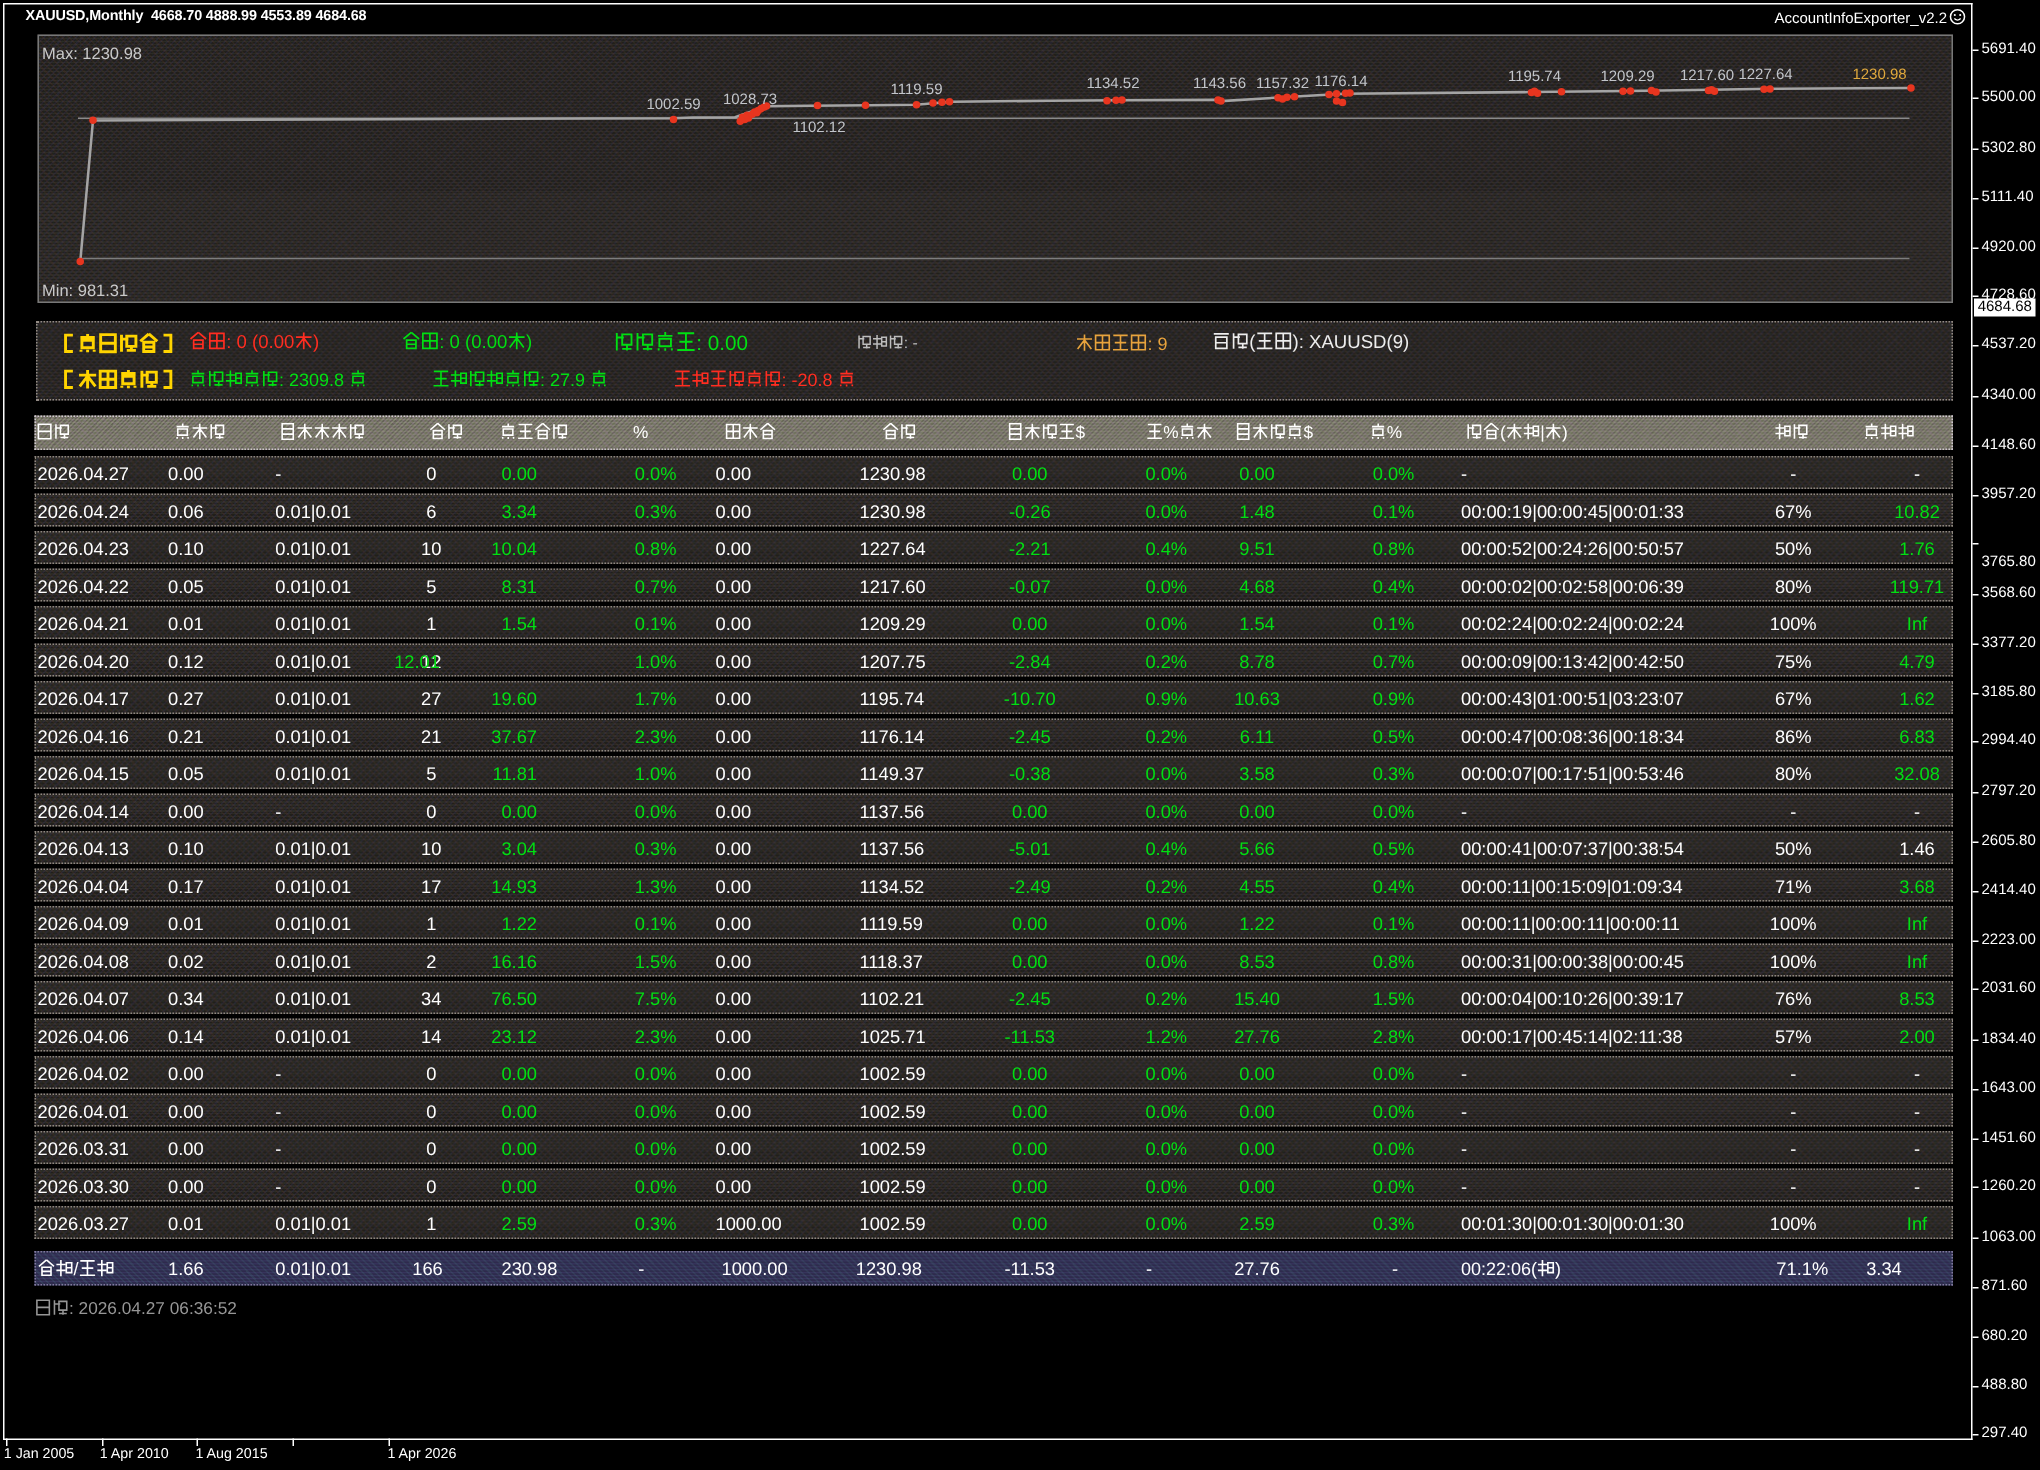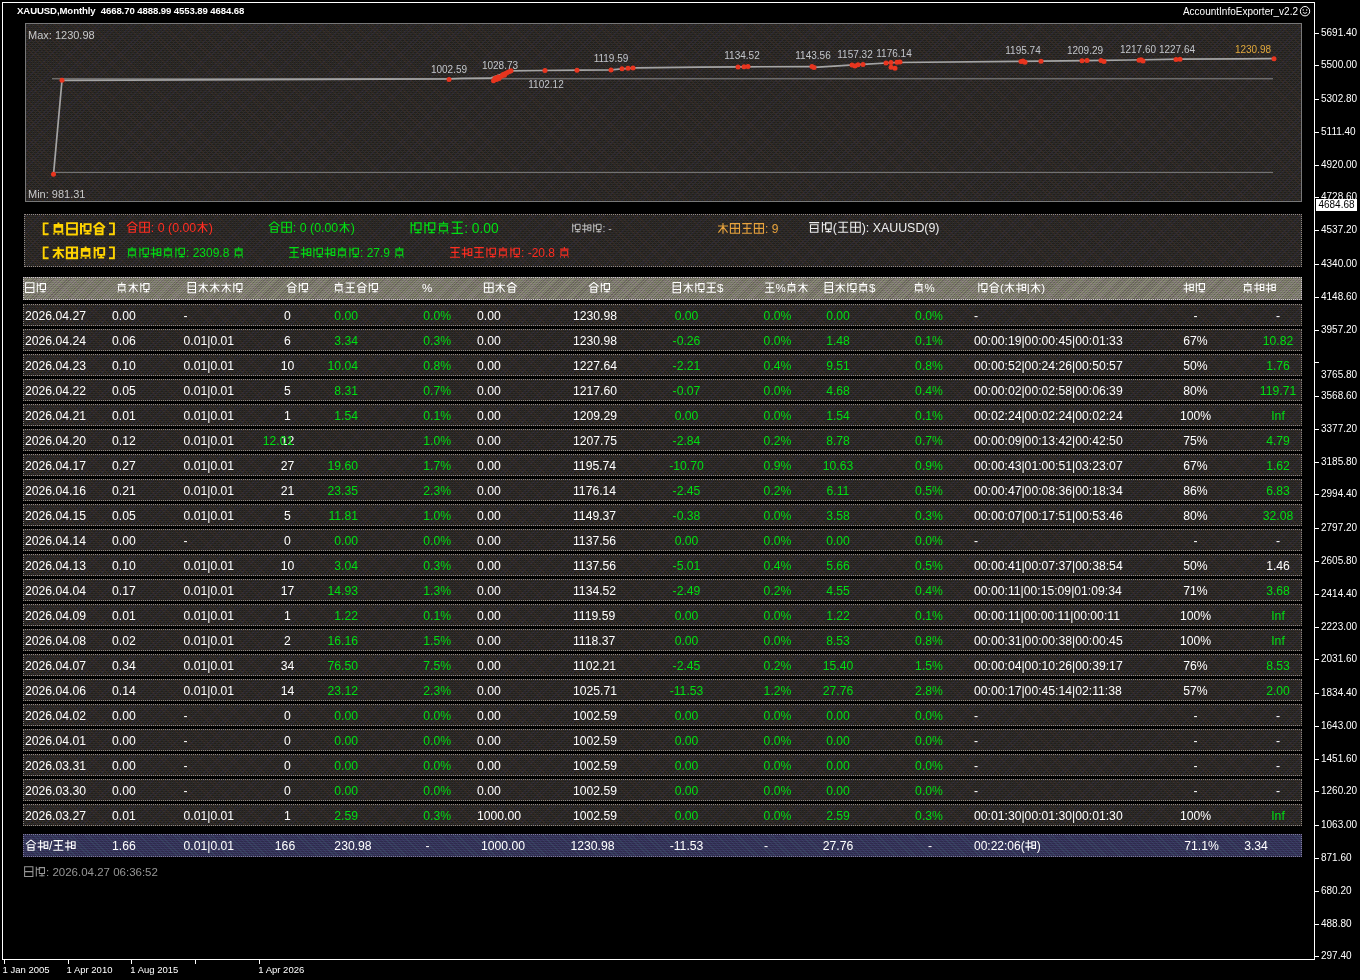--- a/index.html
+++ b/index.html
@@ -313,21 +313,21 @@
     <span style="font-size:12.2px;color:#00df12;height:20px;line-height:20px;position:absolute;top:1px;white-space:pre;left:825.0px;width:160px;text-align:center;">0.9%</span>
     <span style="font-size:12.2px;color:#ffffff;height:20px;line-height:20px;position:absolute;top:1px;white-space:pre;left:950.0px;">00:00:43|01:00:51|03:23:07</span>
     <span style="font-size:12.2px;color:#ffffff;height:20px;line-height:20px;position:absolute;top:1px;white-space:pre;left:1091.5px;width:160px;text-align:center;">67%</span>
     <span style="font-size:12.2px;color:#00df12;height:20px;line-height:20px;position:absolute;top:1px;white-space:pre;left:1174.0px;width:160px;text-align:center;">1.62</span>
   </div>
 <div class="noise" style="position:absolute;left:23px;top:479px;width:1279px;height:22px;border:1px dotted #8f8880">
     <span style="font-size:12.2px;color:#ffffff;height:20px;line-height:20px;position:absolute;top:1px;white-space:pre;left:1.0px;">2026.04.16</span>
     <span style="font-size:12.2px;color:#ffffff;height:20px;line-height:20px;position:absolute;top:1px;white-space:pre;left:88.0px;">0.21</span>
     <span style="font-size:12.2px;color:#ffffff;height:20px;line-height:20px;position:absolute;top:1px;white-space:pre;left:159.5px;">0.01|0.01</span>
     <span style="font-size:12.2px;color:#ffffff;height:20px;line-height:20px;position:absolute;top:1px;white-space:pre;left:183.5px;width:160px;text-align:center;">21</span>
-    <span style="font-size:12.2px;color:#00df12;height:20px;line-height:20px;position:absolute;top:1px;white-space:pre;left:174.0px;width:160px;text-align:right;">23.35</span>
+    <span style="font-size:12.2px;color:#00df12;height:20px;line-height:20px;position:absolute;top:1px;white-space:pre;left:174.0px;width:160px;text-align:right;">37.67</span>
     <span style="font-size:12.2px;color:#00df12;height:20px;line-height:20px;position:absolute;top:1px;white-space:pre;left:267.0px;width:160px;text-align:right;">2.3%</span>
     <span style="font-size:12.2px;color:#ffffff;height:20px;line-height:20px;position:absolute;top:1px;white-space:pre;left:453.0px;">0.00</span>
     <span style="font-size:12.2px;color:#ffffff;height:20px;line-height:20px;position:absolute;top:1px;white-space:pre;left:549.0px;">1176.14</span>
     <span style="font-size:12.2px;color:#00df12;height:20px;line-height:20px;position:absolute;top:1px;white-space:pre;left:582.5px;width:160px;text-align:center;">-2.45</span>
     <span style="font-size:12.2px;color:#00df12;height:20px;line-height:20px;position:absolute;top:1px;white-space:pre;left:673.5px;width:160px;text-align:center;">0.2%</span>
     <span style="font-size:12.2px;color:#00df12;height:20px;line-height:20px;position:absolute;top:1px;white-space:pre;left:734.0px;width:160px;text-align:center;">6.11</span>
     <span style="font-size:12.2px;color:#00df12;height:20px;line-height:20px;position:absolute;top:1px;white-space:pre;left:825.0px;width:160px;text-align:center;">0.5%</span>
     <span style="font-size:12.2px;color:#ffffff;height:20px;line-height:20px;position:absolute;top:1px;white-space:pre;left:950.0px;">00:00:47|00:08:36|00:18:34</span>
     <span style="font-size:12.2px;color:#ffffff;height:20px;line-height:20px;position:absolute;top:1px;white-space:pre;left:1091.5px;width:160px;text-align:center;">86%</span>
     <span style="font-size:12.2px;color:#00df12;height:20px;line-height:20px;position:absolute;top:1px;white-space:pre;left:1174.0px;width:160px;text-align:center;">6.83</span>

